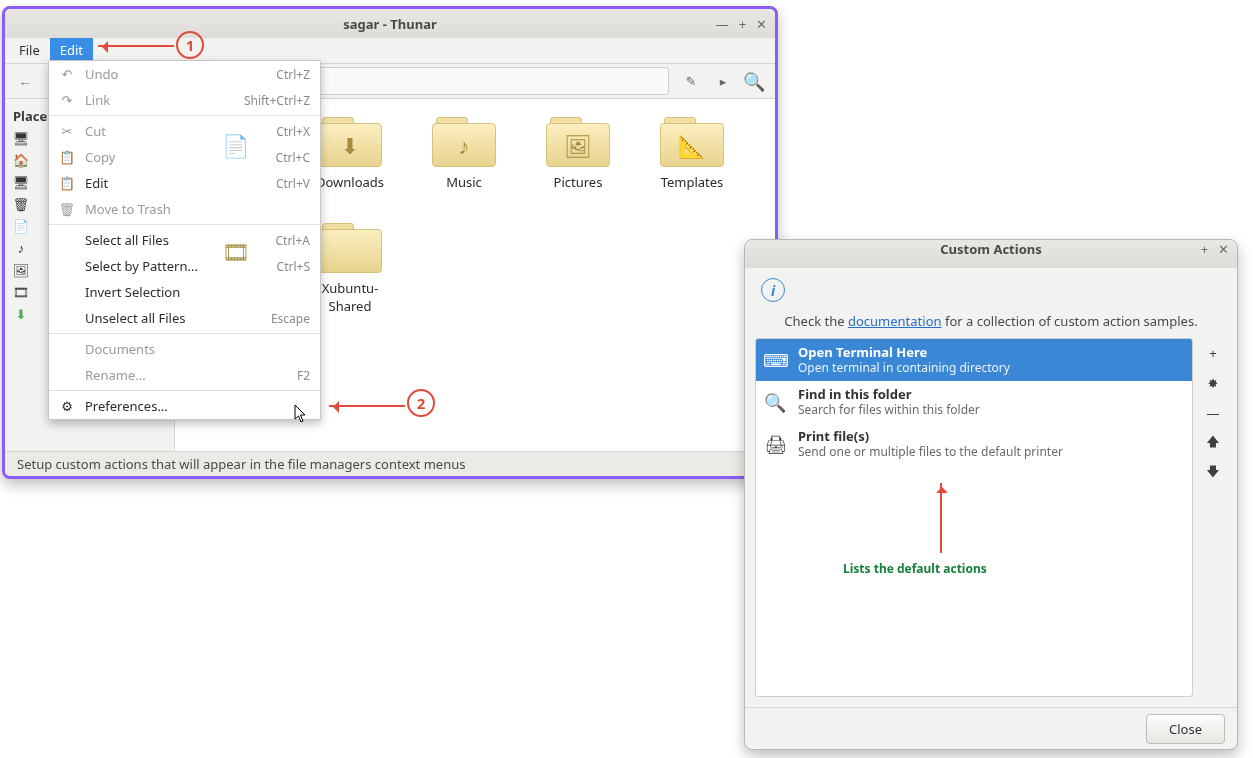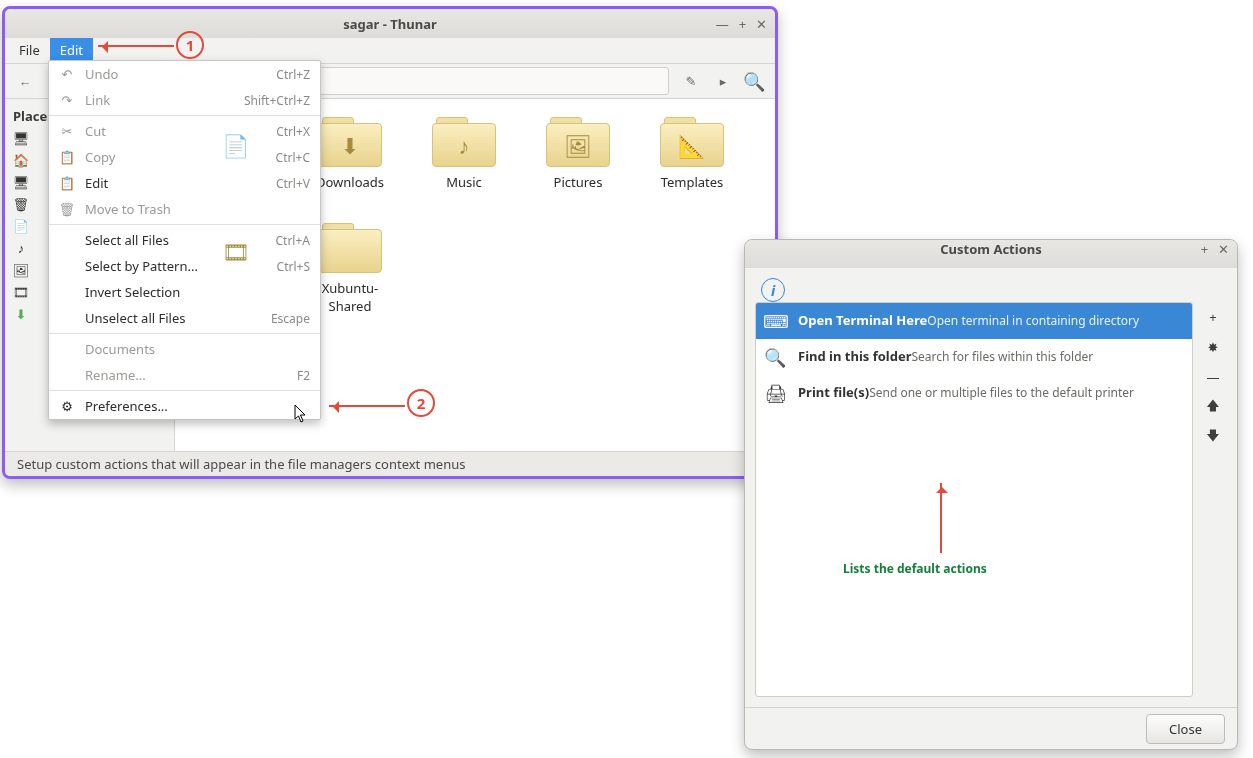--- a/index.html
+++ b/index.html
@@ -51,21 +51,21 @@
   .dlg-intro { display:flex; gap:10px; padding:10px 16px 0; }
   .info-icon { width:24px; height:24px; border:1.5px solid #3a87d6; border-radius:50%; display:flex; align-items:center; justify-content:center; color:#3a87d6; font-style:italic; font-weight:bold; font-size:14px; flex:none; }
   .dlg-intro-text { color:#4a4a48; line-height:1.35; }
   .dlg-doc { text-align:center; padding:10px 0 8px; color:#4a4a48; }
   .dlg-doc a { color:#2a6fc9; text-decoration:underline; }
   .dlg-body { flex:1; display:flex; padding:0 10px 10px; gap:6px; }
   .action-list { flex:1; background:#fff; border:1px solid #cfcec9; border-radius:3px; padding:0; overflow:auto; }
   .action-row { display:flex; gap:10px; padding:6px 8px; align-items:center; }
   .action-row.selected { background:#3a87d6; color:#fff; }
   .action-icon { width:24px; height:24px; display:inline-flex; align-items:center; justify-content:center; font-size:18px;}
-  .action-text { display:flex; flex-direction:row; line-height:1.2;align-items:flex-end; }
+  .action-text { display:flex; flex-direction:column; line-height:1.2; }
   .action-title { font-weight:bold; }
   .action-desc { font-size:12px; }
   .action-row.selected .action-desc { color:#eaf2fb; }
   .action-row:not(.selected) .action-desc { color:#6a6a66; }
   .dlg-side { width:28px; display:flex; flex-direction:column; gap:8px; align-items:center; padding-top:4px; }
   .dlg-side-btn { width:22px; height:22px; display:flex; align-items:center; justify-content:center; color:#3f3f3c; }
   .dlg-footer { height:42px; display:flex; align-items:center; justify-content:flex-end; padding:0 12px; border-top:1px solid #d5d4d0; }
   .btn { padding:5px 22px; border:1px solid #bdbcb7; background:linear-gradient(#fdfdfc,#e7e6e2); border-radius:4px; }
 
   
@@ -261,20 +261,23 @@
   <div class="dlg-title">
     <span style="font-weight:bold;color:#4a4a48;">Custom Actions</span>
     <div class="winctrls">
       <span>+</span>
       <span>✕</span>
     </div>
   </div>
   <div class="dlg-intro">
     <div class="info-icon">i</div>
   </div>
+  <div class="dlg-doc">
+    <span>Check the </span><a href="#">documentation</a><span> for a collection of custom action samples.</span>
+  </div>
   <div class="dlg-body">
     <div class="action-list" id="action-list">
         <div class="action-row selected">
           <span class="action-icon">⌨</span>
           <span class="action-text">
             <span class="action-title">Open Terminal Here</span>
             <span class="action-desc">Open terminal in containing directory</span>
           </span>
         </div>
         <div class="action-row">

